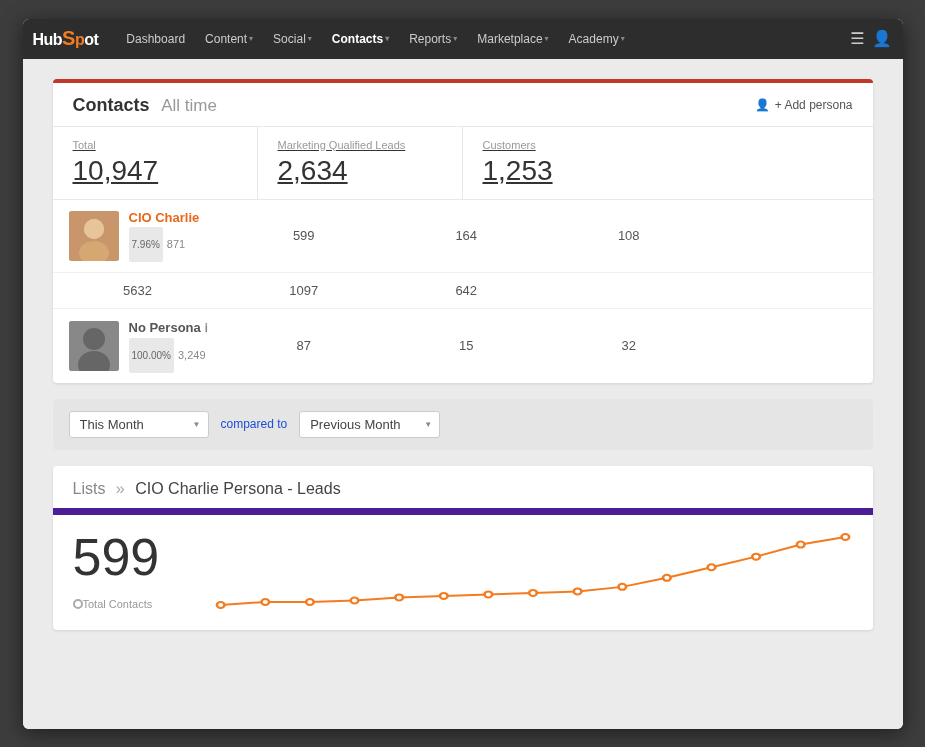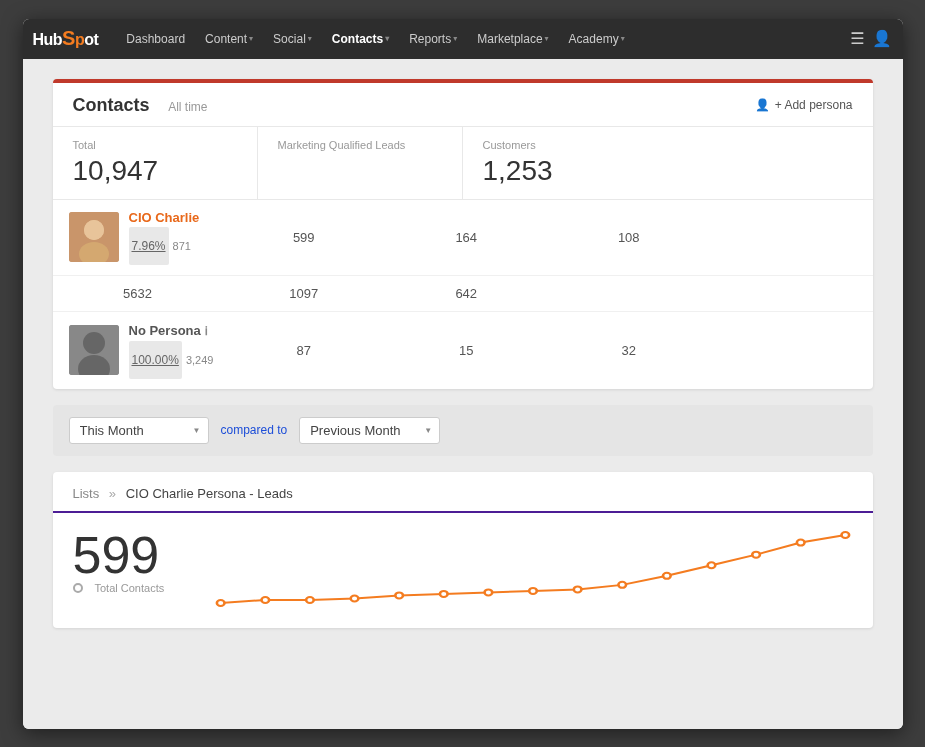--- a/index.html
+++ b/index.html
@@ -102,38 +102,39 @@
       justify-content: space-between;
       padding: 12px 20px 10px;
       border-bottom: 1px solid #e8e8e8;
     }
     .contacts-title {
       font-size: 18px;
       font-weight: 600;
       color: #333;
     }
     .contacts-subtitle {
-      font-size: 12px;
+      font-size: 17px;
       color: #999;
-      margin-left: 15px;
+      margin-left: 8px;
       font-weight: normal;
     }
     .add-persona-btn {
       font-size: 12px;
       color: #555;
       cursor: pointer;
       display: flex;
       align-items: center;
       gap: 4px;
     }
     
     .stats-row {
       display: grid;
       grid-template-columns: 1fr 1fr 1fr 1fr;
       border-bottom: 1px solid #e8e8e8;
+      text-decoration: underline;
     }
     .stat-cell {
       padding: 12px 20px;
       border-right: 1px solid #e8e8e8;
     }
     .stat-cell:last-child { border-right: none; }
     .stat-label {
       font-size: 11px;
       color: #999;
       margin-bottom: 4px;
@@ -191,22 +192,21 @@
       margin-top: 2px;
       display: flex;
       align-items: center;
       gap: 4px;
     }
     .persona-pct {
       background: #e8e8e8;
       color: #666;
       border-radius: 2px;
       padding: 12px 3px;
-      font-size: 12px;
-      text-decoration: underline;
+      font-size: 10px;
     }
     .persona-stat {
       text-align: center;
       font-size: 13px;
       color: #555;
     }
     
     .filter-row {
       background: #e5e5e5;
       border-radius: 4px;
@@ -249,23 +249,23 @@
     }
     
     .list-card {
       background: #fff;
       border-radius: 4px;
       box-shadow: 0 1px 3px rgba(0,0,0,0.1);
       padding: 0 0 16px 0;
     }
     .list-breadcrumb {
       padding: 14px 20px 10px;
-      font-size: 13px;
+      font-size: 16px;
       color: #555;
-      border-bottom: 2px solid #4c1d95;
+      border-bottom: 7px solid #4c1d95;
     }
     .list-breadcrumb-link {
       color: #888;
       cursor: pointer;
     }
     .list-breadcrumb-sep {
       color: #aaa;
       margin: 0 6px;
     }
     .list-breadcrumb-current {
@@ -282,24 +282,24 @@
     }
     .list-count {
       font-size: 52px;
       font-weight: 300;
       color: #333;
       line-height: 1;
     }
     .list-count-label {
       font-size: 11px;
       color: #999;
-      margin-top: 1px;
-      display: flex;
-      align-items: center;
-      gap: 12px;
+      margin-top: 15px;
+      display: flex;
+      align-items: center;
+      gap: 0;
     }
     .list-count-label-circle {
       width: 10px;
       height: 10px;
       border-radius: 50%;
       border: 2px solid #aaa;
       display: inline-block;
     }
     
     .chart-area {
@@ -375,20 +375,21 @@
         </div>
       </div>
 
       <div class="stats-row">
         <div class="stat-cell">
           <div class="stat-label">Total</div>
           <div class="stat-value">10,947</div>
         </div>
         <div class="stat-cell">
           <div class="stat-label">Marketing Qualified Leads</div>
+          <div class="stat-value">2,634</div>
         </div>
         <div class="stat-cell">
           <div class="stat-label">Customers</div>
           <div class="stat-value">1,253</div>
         </div>
       </div>
 
       <div class="persona-row">
         <div class="persona-info">
           <div class="persona-avatar charlie">

